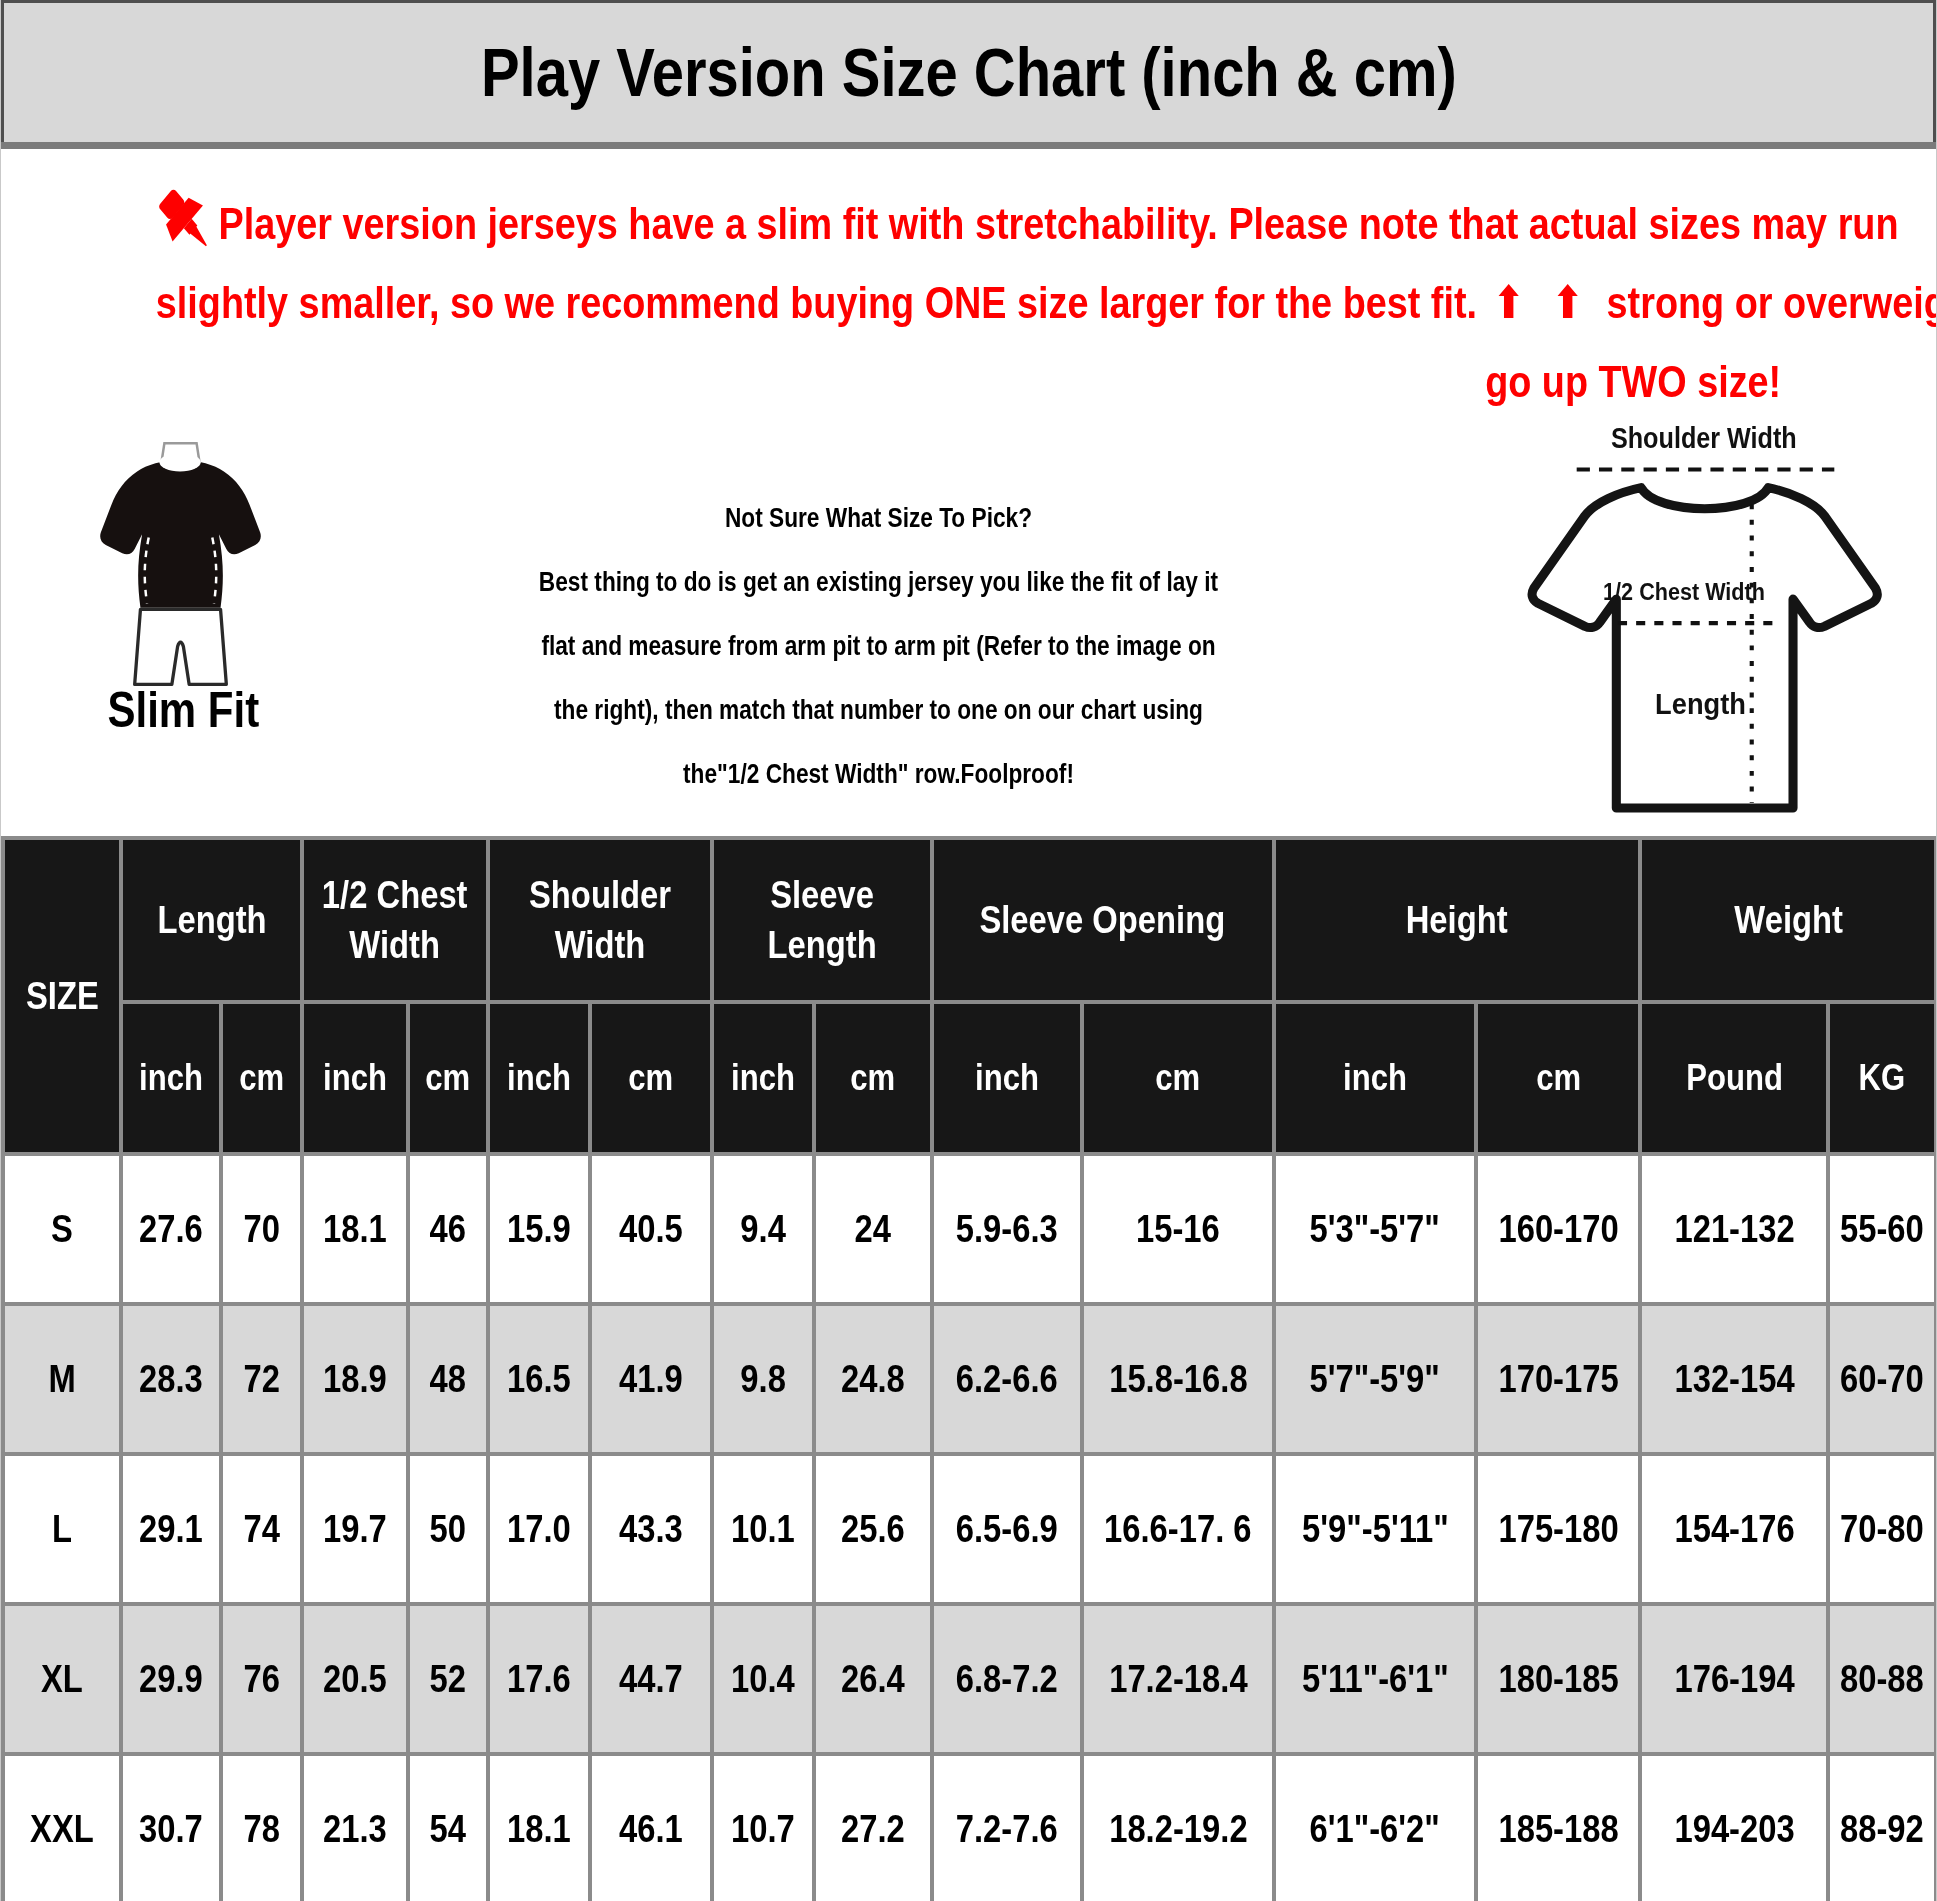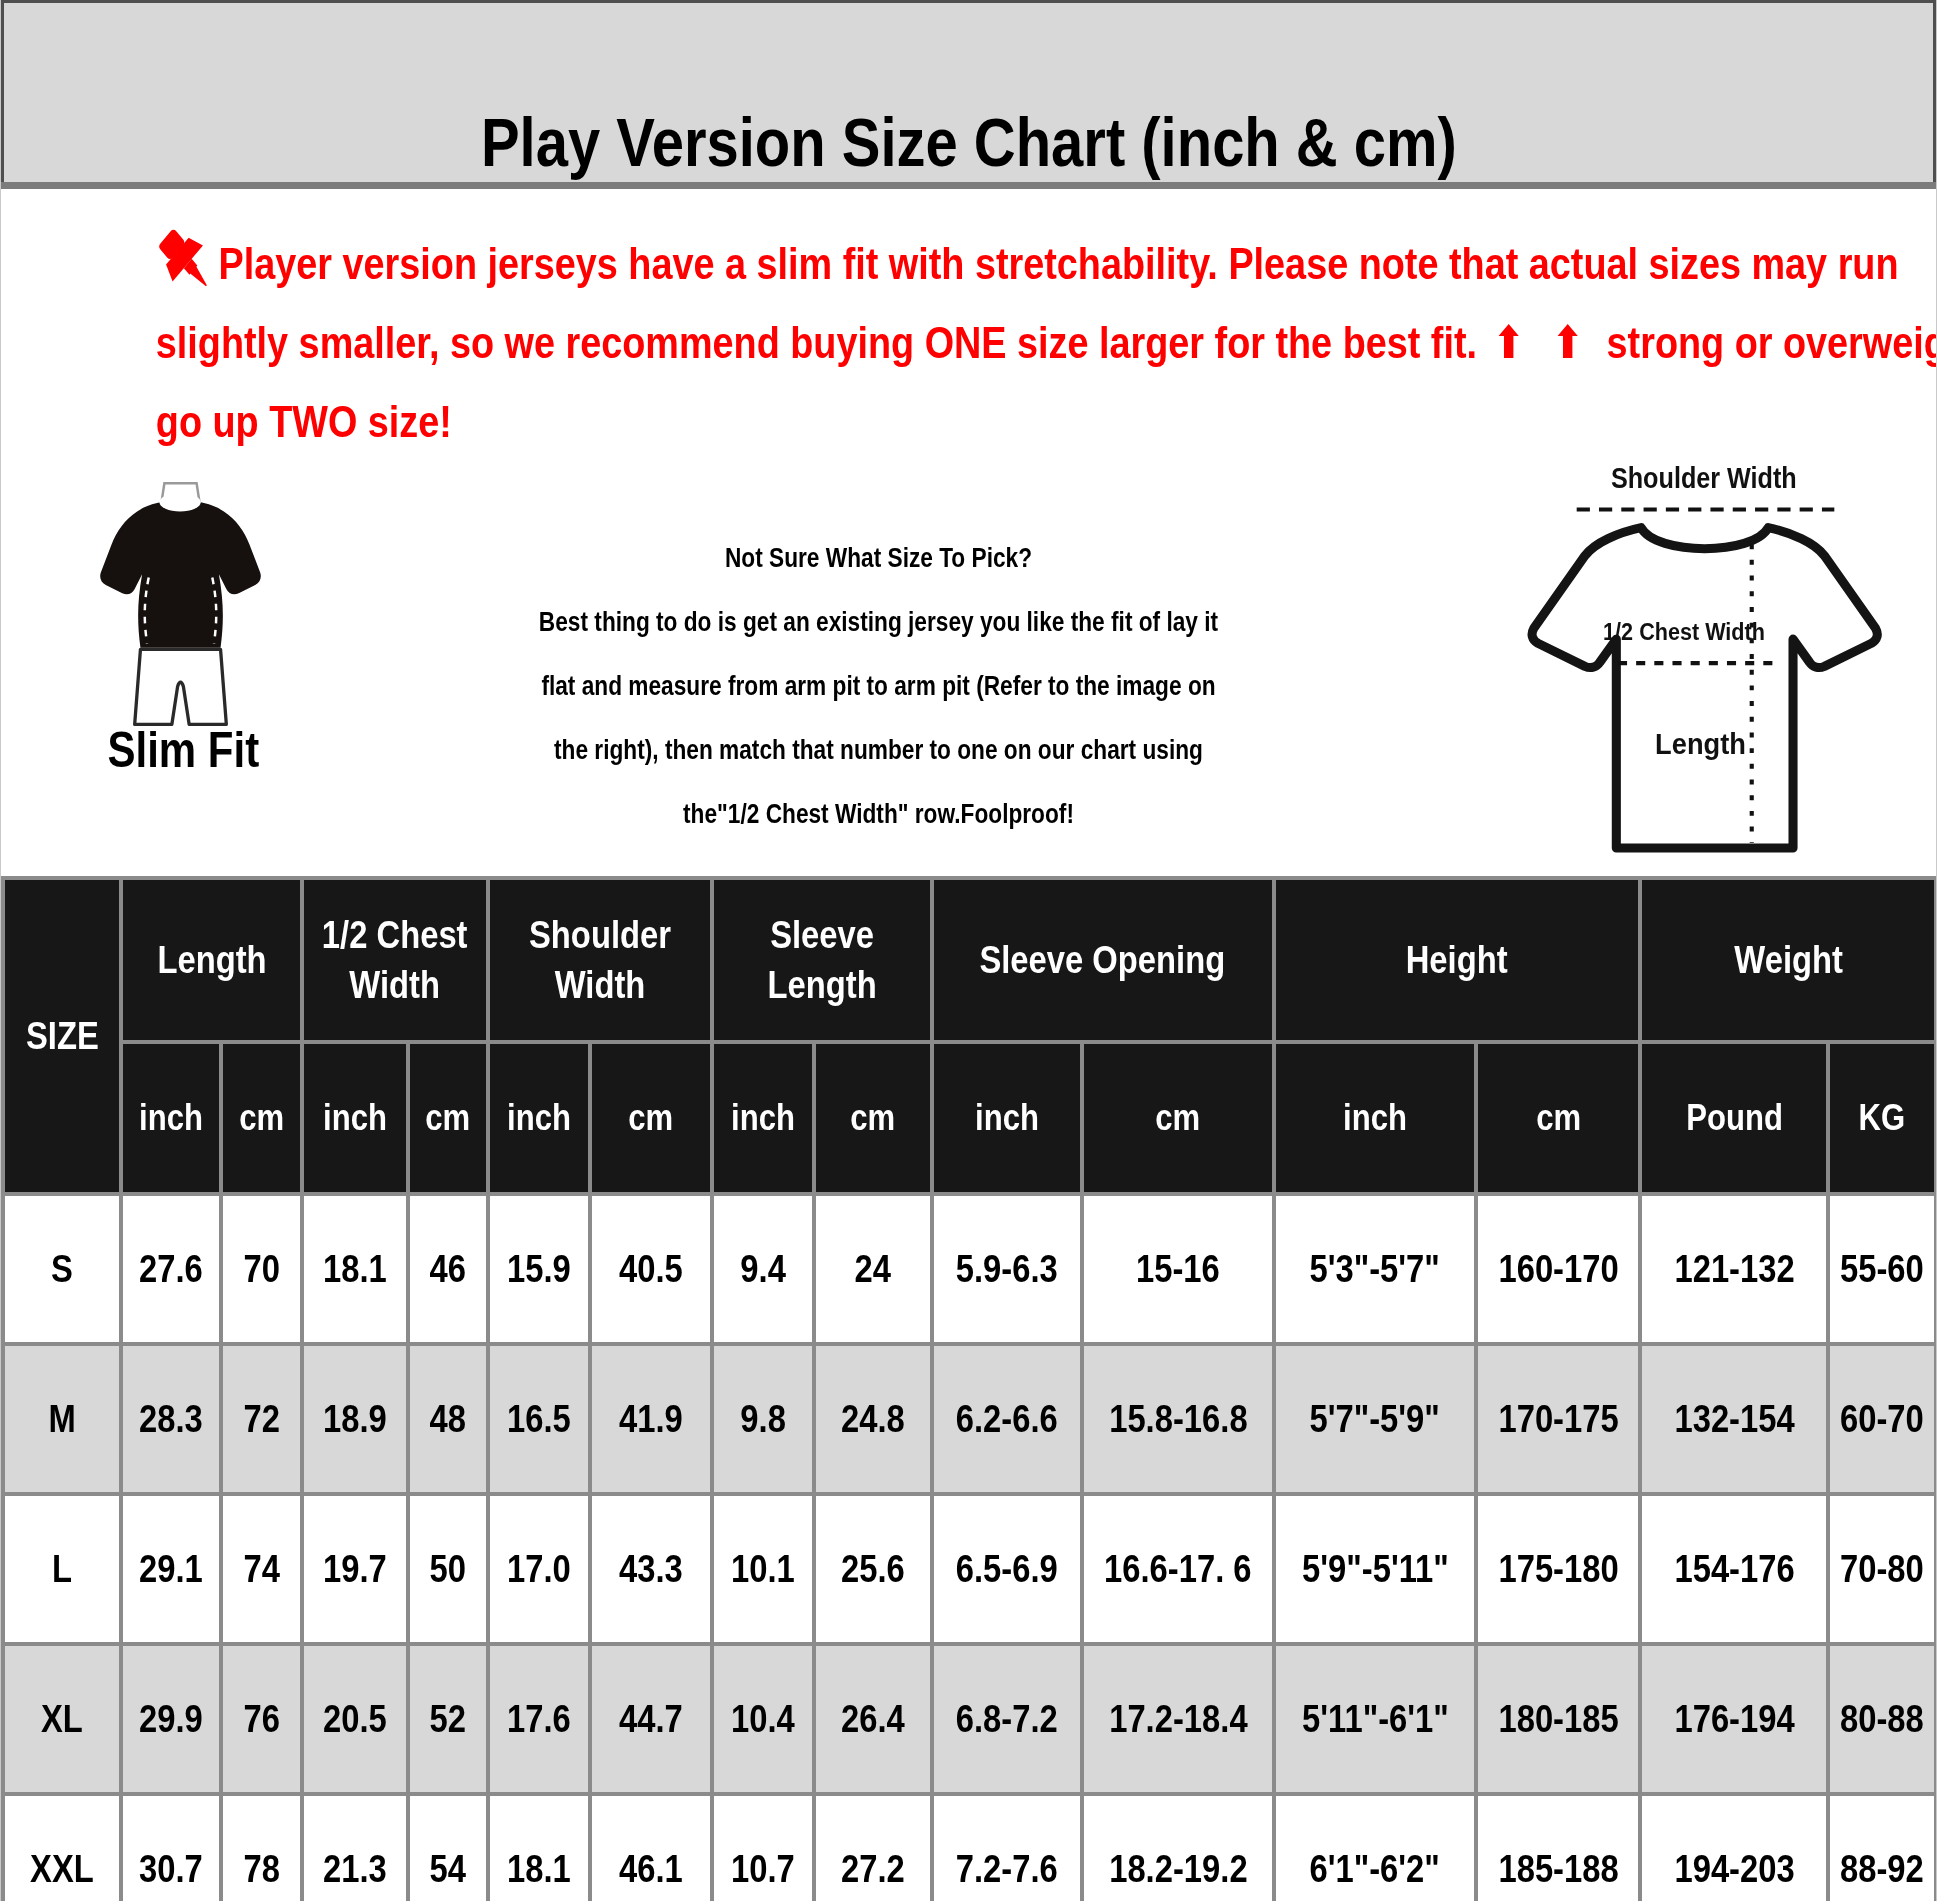--- a/index.html
+++ b/index.html
@@ -6,29 +6,29 @@
   html,body { background:#ffffff; }
   body { font-family:"Liberation Sans","DejaVu Sans",sans-serif; font-weight:bold; color:#000; }
   .page { position:relative; width:1937px; height:1902px; background:#fff; overflow:hidden;
           border-left:1.7px solid #c9c9c9; border-right:1.7px solid #c9c9c9; }
 
   
   .cx { display:block; transform:scaleX(.84); transform-origin:50% 50%; white-space:nowrap; }
   span.cx { display:inline-block; }
 
   
-  .title-bar { height:182px; background:#d8d8d8; border:3.3px solid #4f4f4f; border-bottom:none;
-               display:flex; align-items:flex-end; justify-content:center; }
+  .title-bar { height:142px; background:#d8d8d8; border:3.3px solid #4f4f4f; border-bottom:none;
+               display:flex; align-items:center; justify-content:center; }
   .title-bar .cx { font-size:69px; letter-spacing:0px; }
   .divider { height:7.4px; background:#7b7b7b; }
 
   
   .content { position:relative; height:687px; background:#fff; }
 
-  .notice { position:absolute; top:35px; left:0; width:100%; text-align:left; color:#fe0000;
+  .notice { position:absolute; top:35px; left:0; width:100%; text-align:right; color:#fe0000;
             font-size:45px; line-height:79px; }
   .notice .line { width:100%; }
   .pin-svg { width:73px; height:73px; vertical-align:-18px; margin-right:1.7px; }
   .arrows { font-family:"DejaVu Sans",sans-serif; letter-spacing:8.3px; margin:0 6.6px; }
 
   .slim-figure { position:absolute; left:76px; top:291px; width:207px; height:256px; }
   .slim-label { position:absolute; left:33px; top:532px; width:298px; text-align:center; font-size:50px; }
 
   .guide-text { position:absolute; left:307px; top:337px; width:1141px; text-align:center;
                 font-size:27px; line-height:64px; }

